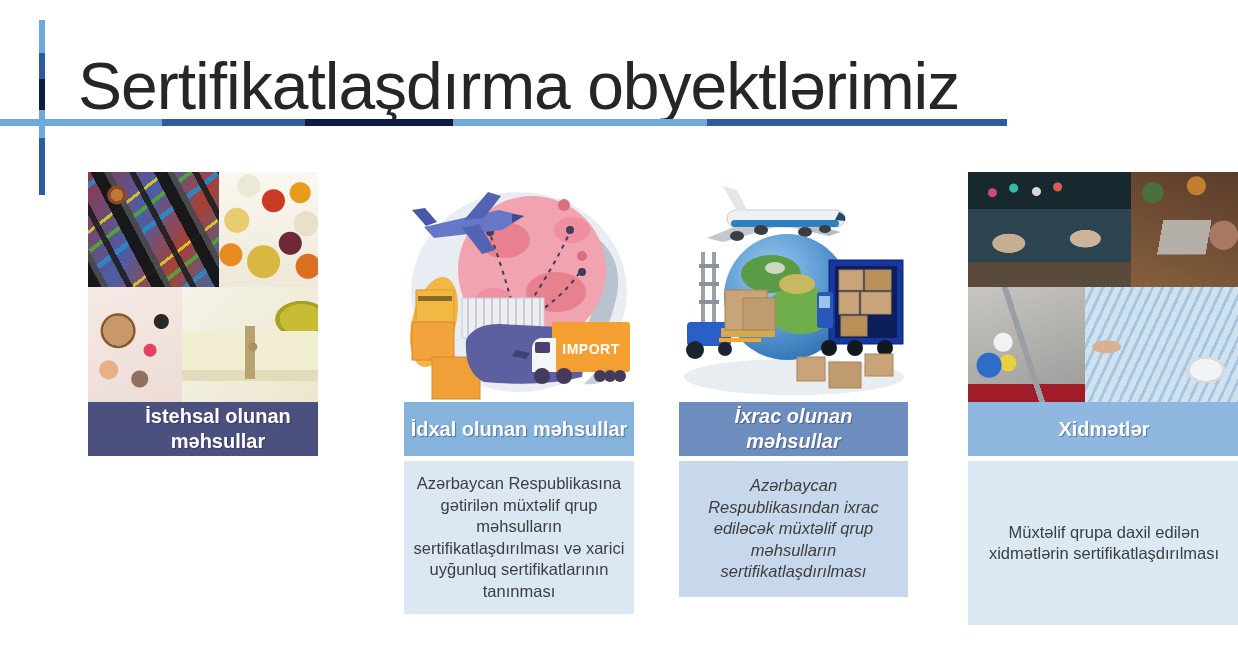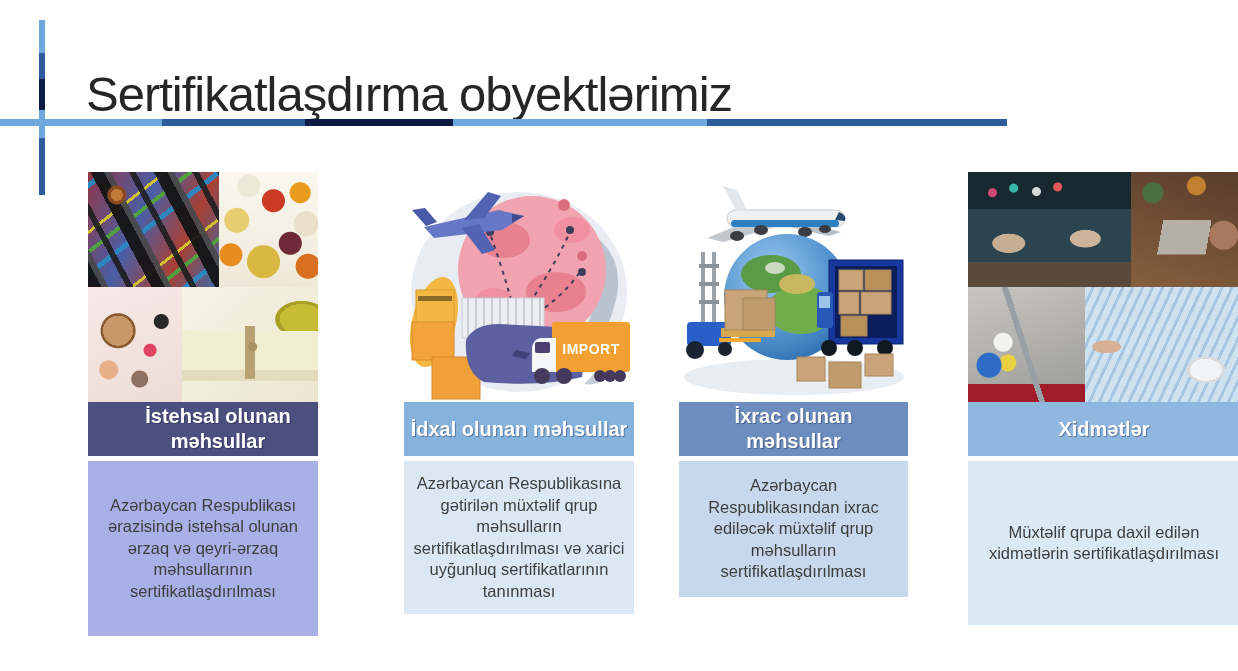--- a/index.html
+++ b/index.html
@@ -17,28 +17,28 @@
 
   .hline{position:absolute;left:0;top:119px;height:7px;width:1007px;display:flex;}
   .hline span{display:block;height:100%;}
   .hseg1{width:162px;background:#6FA8DC;}
   .hseg2{width:143px;background:#2E5B9C;}
   .hseg3{width:148px;background:#0E1B44;}
   .hseg4{width:254px;background:#6FA8DC;}
   .hseg5{width:300px;background:#2E5B9C;}
 
   
-  .title{position:absolute;left:70px;top:46px;margin:16px;font-size:49px;line-height:64px;
+  .title{position:absolute;left:70px;top:46px;margin:8px;font-size:66px;line-height:64px;
          font-weight:400;color:#262626;letter-spacing:-1px;white-space:nowrap;}
 
   
   .col{position:absolute;top:0;height:671px;}
   .col1{left:88px;width:230px;}
   .col2{left:404px;width:230px;}
-  .col3{left:679px;width:229px;}
+  .col3{left:679px;width:229px;font-style:italic;}
   .col4{left:968px;width:272px;}
 
   .img{position:absolute;top:172px;left:0;width:100%;height:230px;overflow:hidden;}
   .hdr{position:absolute;top:402px;left:0;width:100%;height:54px;display:flex;align-items:center;
        justify-content:center;text-align:center;color:#ffffff;font-weight:bold;font-size:20px;
        line-height:25px;padding:0 6px;box-sizing:border-box;
        text-shadow:1px 1px 1px rgba(25,35,75,.45);}
   .bdy{position:absolute;top:461px;left:0;width:100%;display:flex;align-items:center;justify-content:center;
        text-align:center;color:#3e3e3e;font-size:16.5px;line-height:21.5px;padding:8px 9px;
        box-sizing:border-box;}
@@ -156,21 +156,20 @@
       <div class="crow">
         <div class="ph-cables"></div>
         <div class="ph-food"></div>
       </div>
       <div class="crow">
         <div class="ph-cosmetics"></div>
         <div class="ph-soap"></div>
       </div>
     </div>
     <div class="hdr hdr1">İstehsal olunan məhsullar</div>
-    <div class="bdy">Azərbaycan Respublikası ərazisində istehsal olunan ərzaq və qeyri-ərzaq məhsullarının sertifikatlaşdırılması</div>
   </section>
 
   <section class="col col2">
     <div class="img">
       <svg viewBox="0 0 230 230">
         <g>
           <ellipse cx="115" cy="120" rx="108" ry="100" fill="#e9edf3"></ellipse>
           <path d="M185,60 Q225,85 210,135 Q200,175 165,185 Q200,140 185,100 Z" fill="#b9c2cf"></path>
           <path d="M205,150 Q225,165 212,195 Q200,215 180,212 Q205,190 198,160 Z" fill="#c6cdd8"></path>
           <ellipse cx="30" cy="150" rx="22" ry="46" fill="#f2b843" transform="rotate(14 30 150)"></ellipse>

